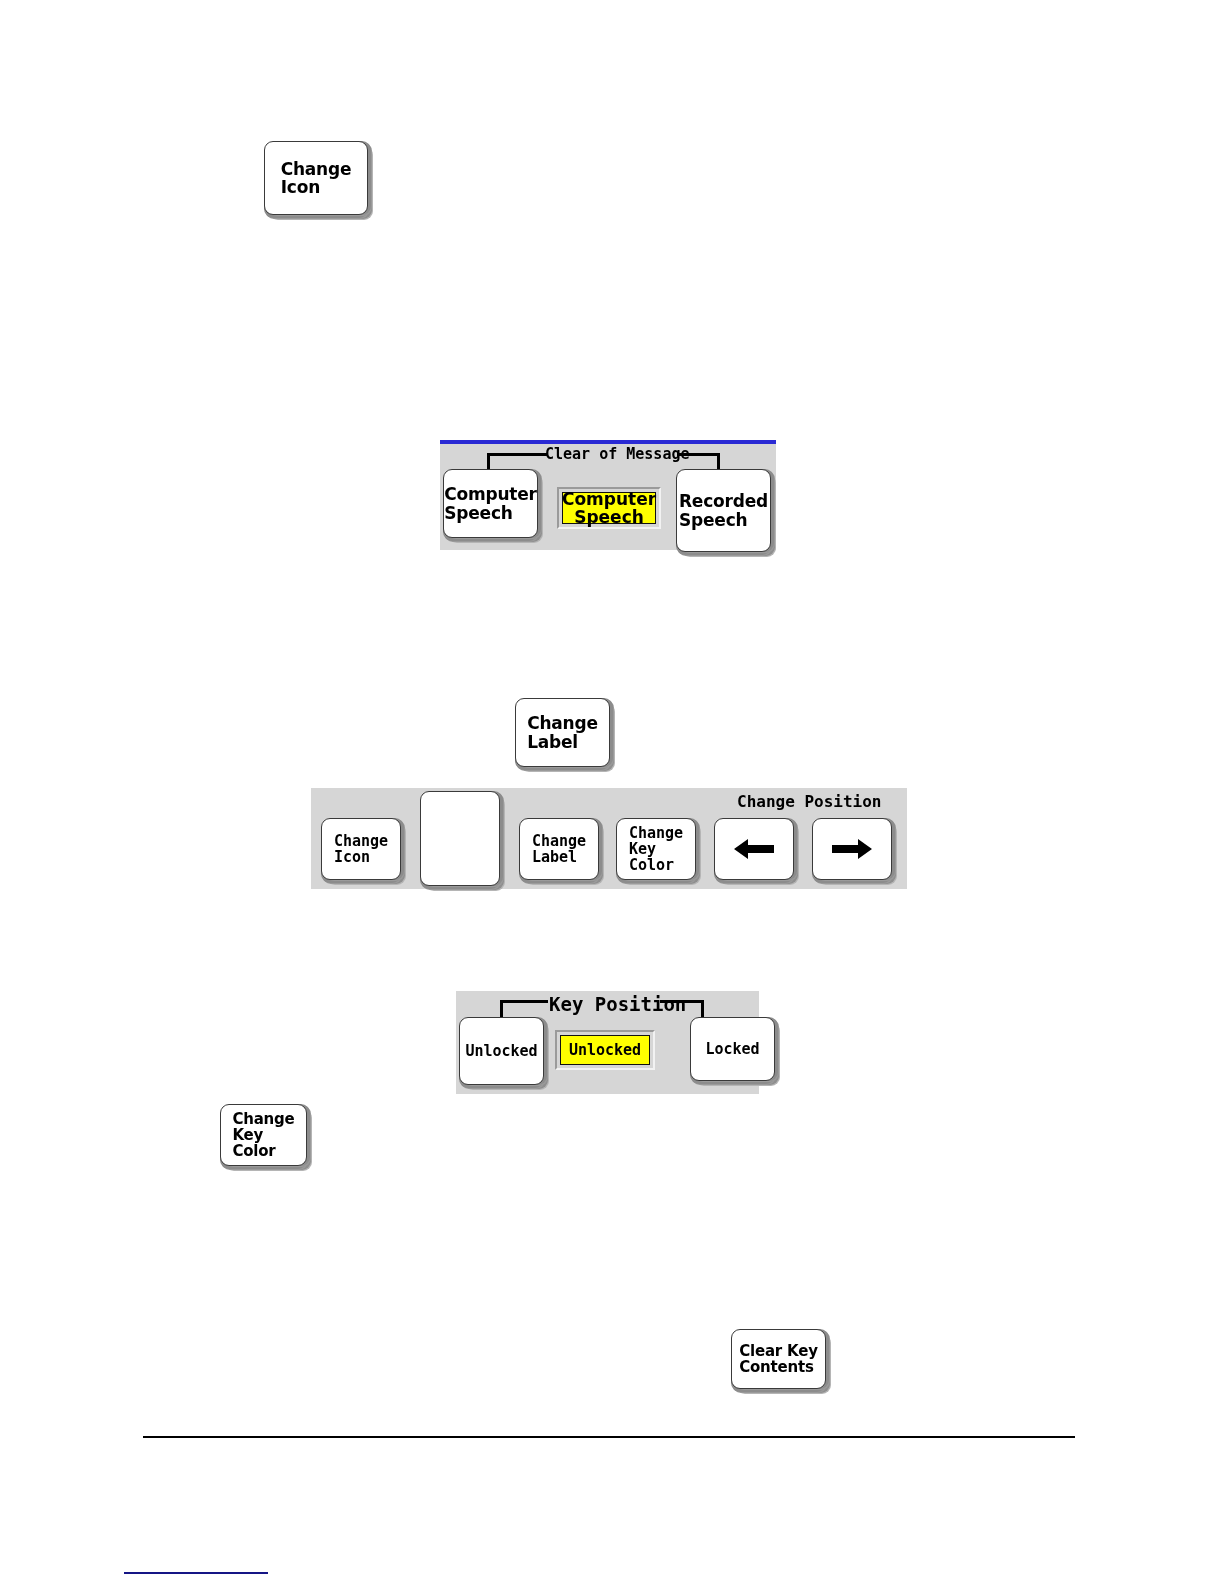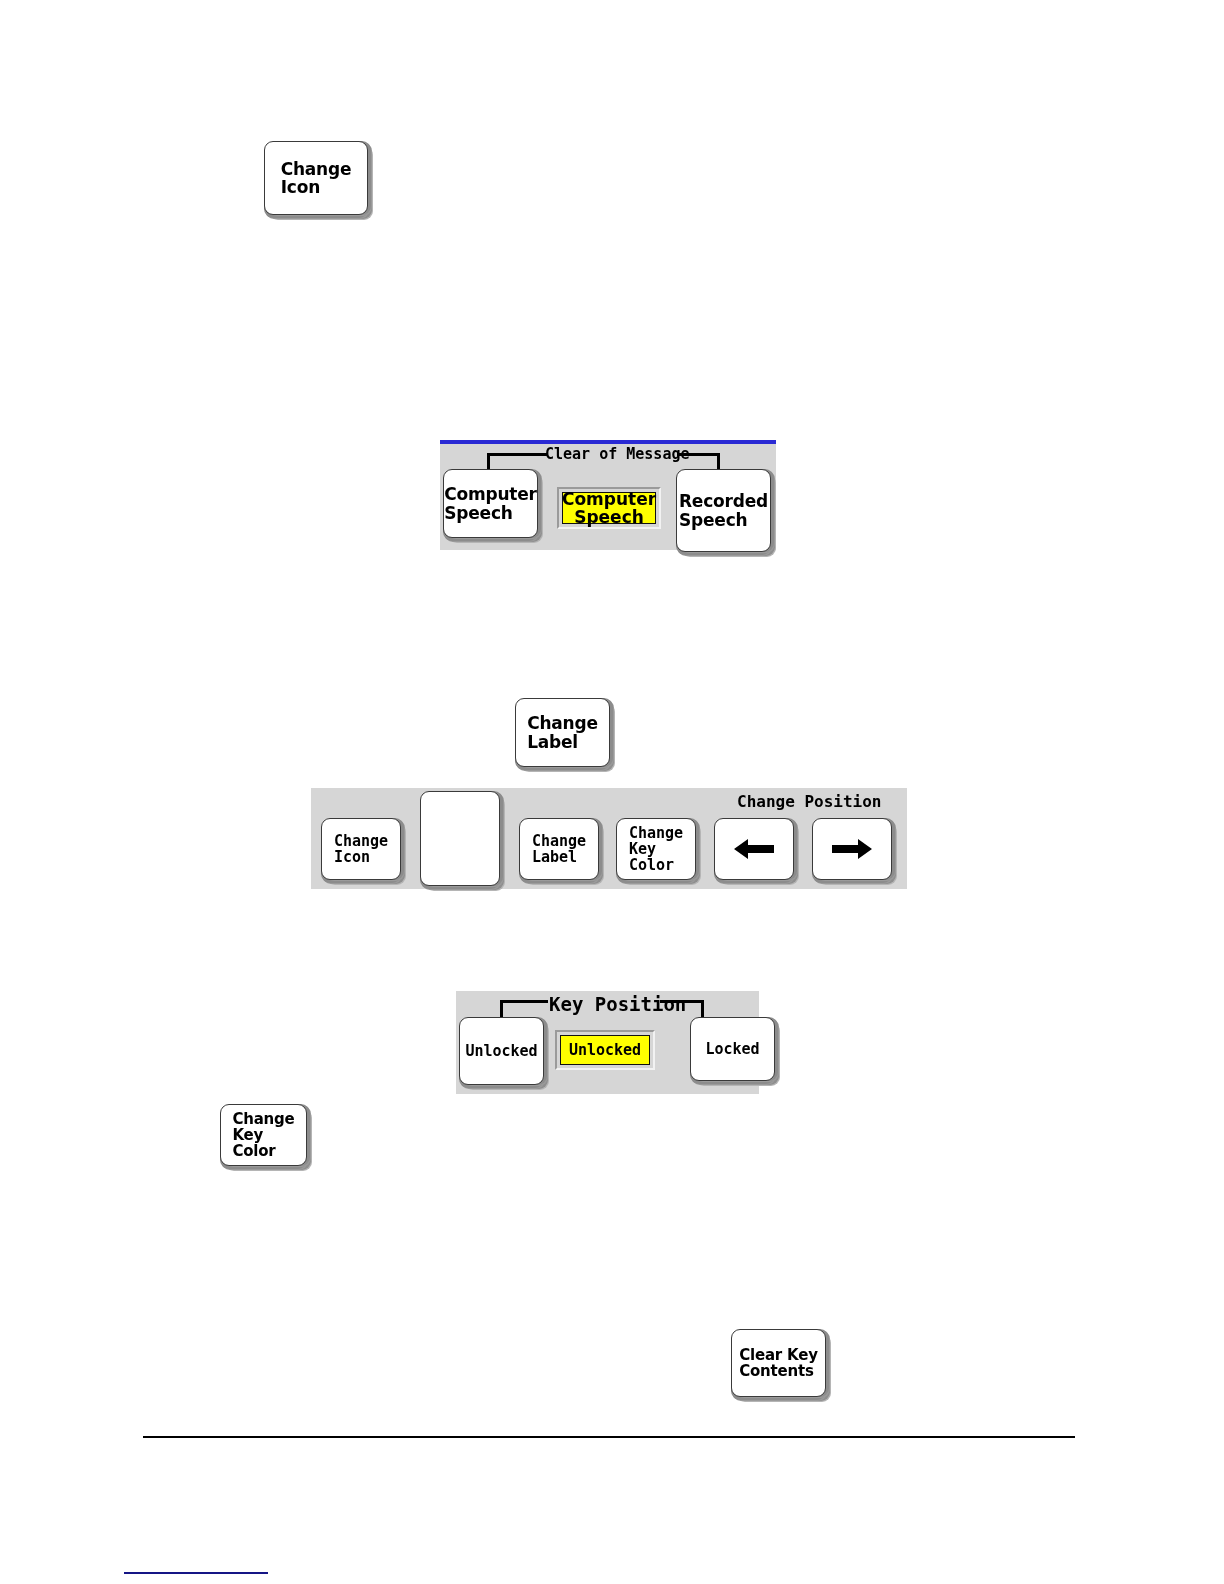--- a/index.html
+++ b/index.html
@@ -229,20 +229,20 @@
 <div class="key key-mono" style="left:666px; top:1017px; width:85px; height:64px;margin-left:24px;">
   <span class="label">Locked</span>
 </div>
 
 <div class="key key-prop" style="left:220px; top:1104px; width:87px; height:62px;">
   <span class="label" style="font-size:15px;">Change
 Key
 Color</span>
 </div>
 
-<div class="key key-prop" style="left:731px; top:1329px; width:95px; height:68px;">
+<div class="key key-prop" style="left:731px; top:1329px; width:95px; height:60px;">
   <span class="label" style="font-size:15px;">Clear Key
 Contents</span>
 </div>
 
 <div class="hrule-black" style="left:143px; top:1436px; width:932px;"></div>
 
 <div class="hrule-navy" style="left:124px; top:1572px; width:144px;"></div>
 
 </body></html>

